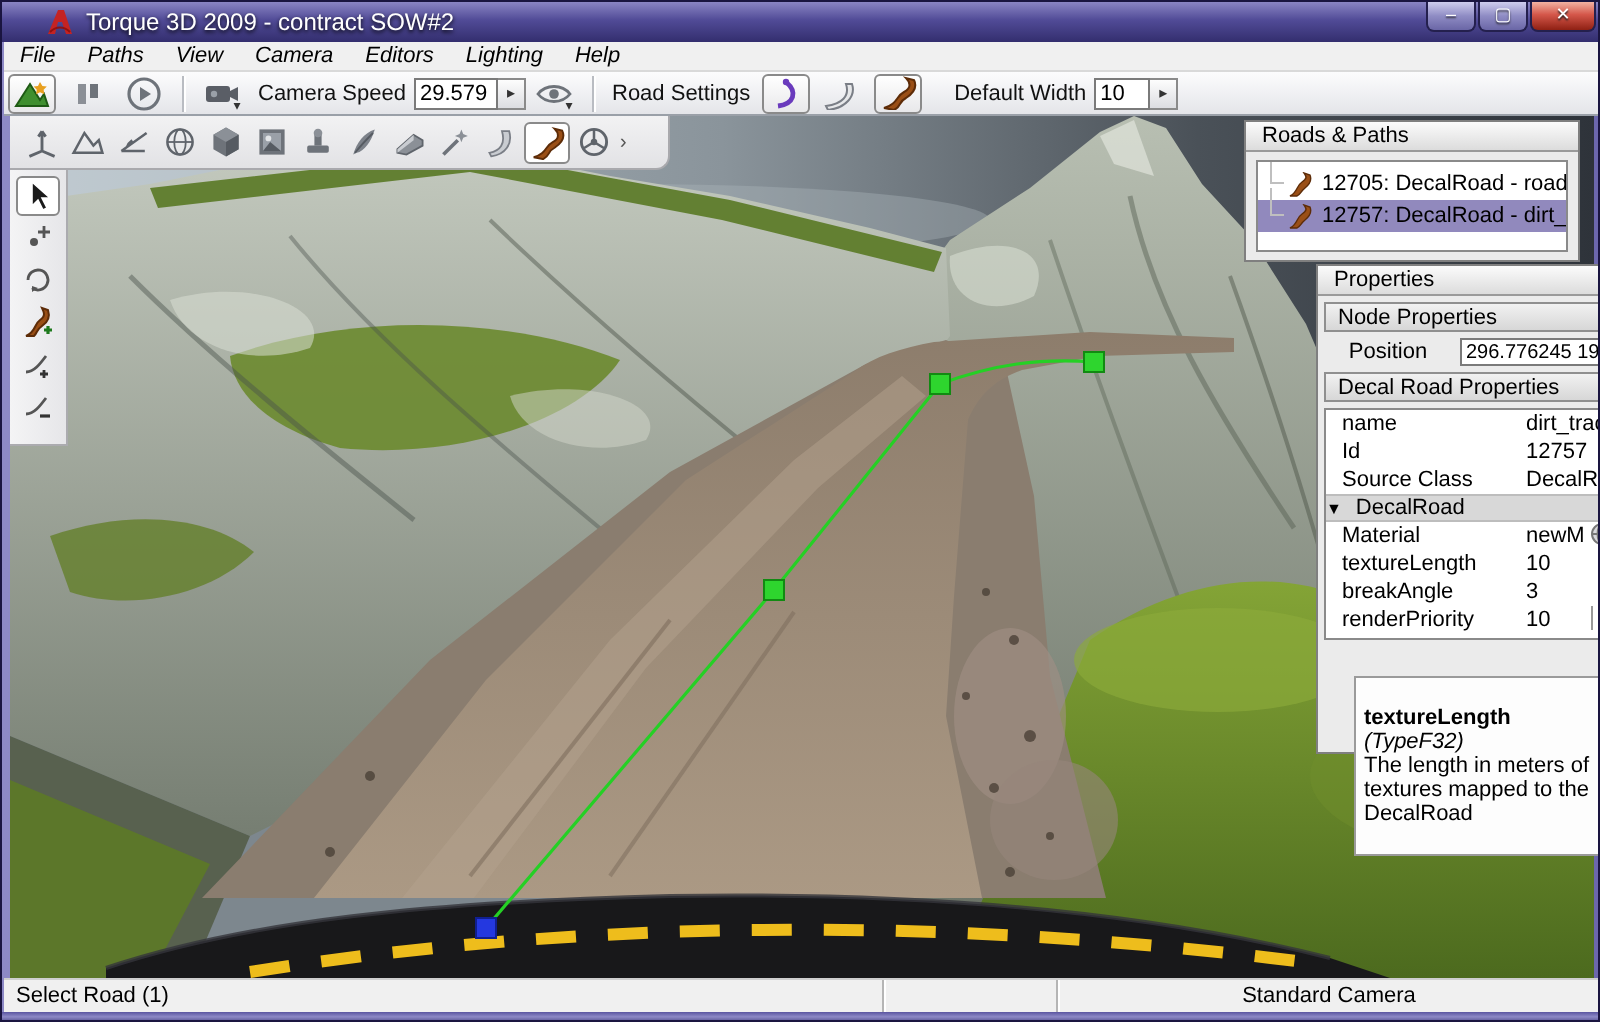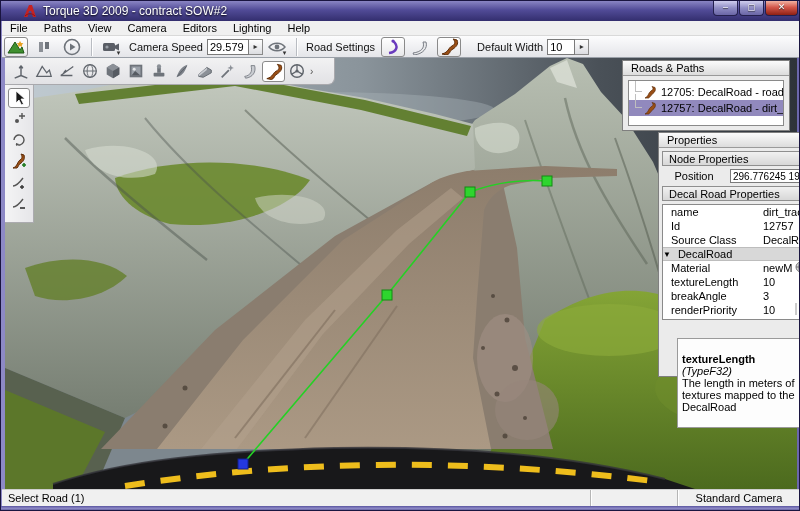--- a/index.html
+++ b/index.html
@@ -12,21 +12,21 @@
     background:linear-gradient(#8a85c4,#514b97 45%,#332e6e);display:flex;align-items:center;}
   .applogo{width:14px;height:14px;margin:0 6px 0 22px;display:inline-block;}
   .title{color:#fff;font-size:12px;text-shadow:0 1px 2px #000;white-space:nowrap;}
   .winbtns{position:absolute;right:3px;top:0;display:flex;}
   .wbtn{height:15px;width:25px;margin-left:1px;border:1px solid #24204e;border-top:none;
     border-radius:0 0 4px 4px;background:linear-gradient(#cfcdee,#8f8cc4 50%,#6a66a6);
     color:#fff;font-size:9px;line-height:13px;text-align:center;text-shadow:0 1px 1px #222;}
   .wbtn.close{width:33px;background:linear-gradient(#f2b2a2,#d4574a 45%,#8f2013);}
   
   .menubar{position:absolute;left:1px;top:20px;width:798px;height:15px;background:#f0f0f0;
-    border-bottom:1px solid #d9d9d9;display:flex;align-items:center;font-size:11px;color:#000;}
+    border-bottom:1px solid #d9d9d9;display:flex;align-items:center;font-size:11px;color:#000;font-style:italic;}
   .menubar span{padding:0 8px;}
   
   .toolbar1{position:absolute;left:1px;top:35px;width:798px;height:22px;
     background:linear-gradient(#fcfcfd,#e4e5e9);border-bottom:1px solid #9aa0a8;
     display:flex;align-items:center;font-size:11px;color:#111;}
   .tb-btn{height:20px;min-width:24px;display:flex;align-items:center;justify-content:center;margin:0 2px;}
   .tb-btn.sel{border:1px solid #8a8a8a;border-radius:3px;background:linear-gradient(#ffffff,#e8e8ea);}
   .tsep{width:1px;height:18px;background:#b9bcc2;margin:0 5px;box-shadow:1px 0 0 #fff;}
   .tlabel{margin:0 4px;white-space:nowrap;}
   .tfield{height:16px;border:1px solid #7a7a7a;background:#fff;font-size:11px;padding:0 2px;
@@ -80,21 +80,21 @@
   .vthumb{position:absolute;left:0;right:0;top:13px;height:62px;background:linear-gradient(90deg,#fafafa,#cfcfd4);
     border:1px solid #9a9a9a;}
   .varr.dn{position:absolute;bottom:0;left:0;right:0;}
   .desc{margin:18px;background:#fdfdfd;border:1px solid #9a9a9a;padding:14px 4px;line-height:12px;}
   .desc .b{font-weight:bold;}
   .desc .i{font-style:italic;}
   
   .statusbar{position:absolute;left:1px;top:488px;width:798px;height:17px;background:#f0f0f0;
     border-top:1px solid #cfcfcf;font-size:11px;color:#000;display:flex;align-items:center;}
   .ssec{height:100%;display:flex;align-items:center;padding:0 6px;}
-  .ssec.s1{width:588px;}
+  .ssec.s1{width:439px;}
   .ssec.s2{width:87px;border-left:1px solid #b5b5b5;box-shadow:inset 1px 0 0 #fff;}
   .ssec.s3{flex:1;border-left:1px solid #b5b5b5;box-shadow:inset 1px 0 0 #fff;justify-content:center;}
   .botborder{position:absolute;left:0;top:505px;width:800px;height:6px;
     background:linear-gradient(#5a55a0,#8d89c6 40%,#3a3576);}
 </style>
 </head>
 <body>
 
 <div class="win">
 

